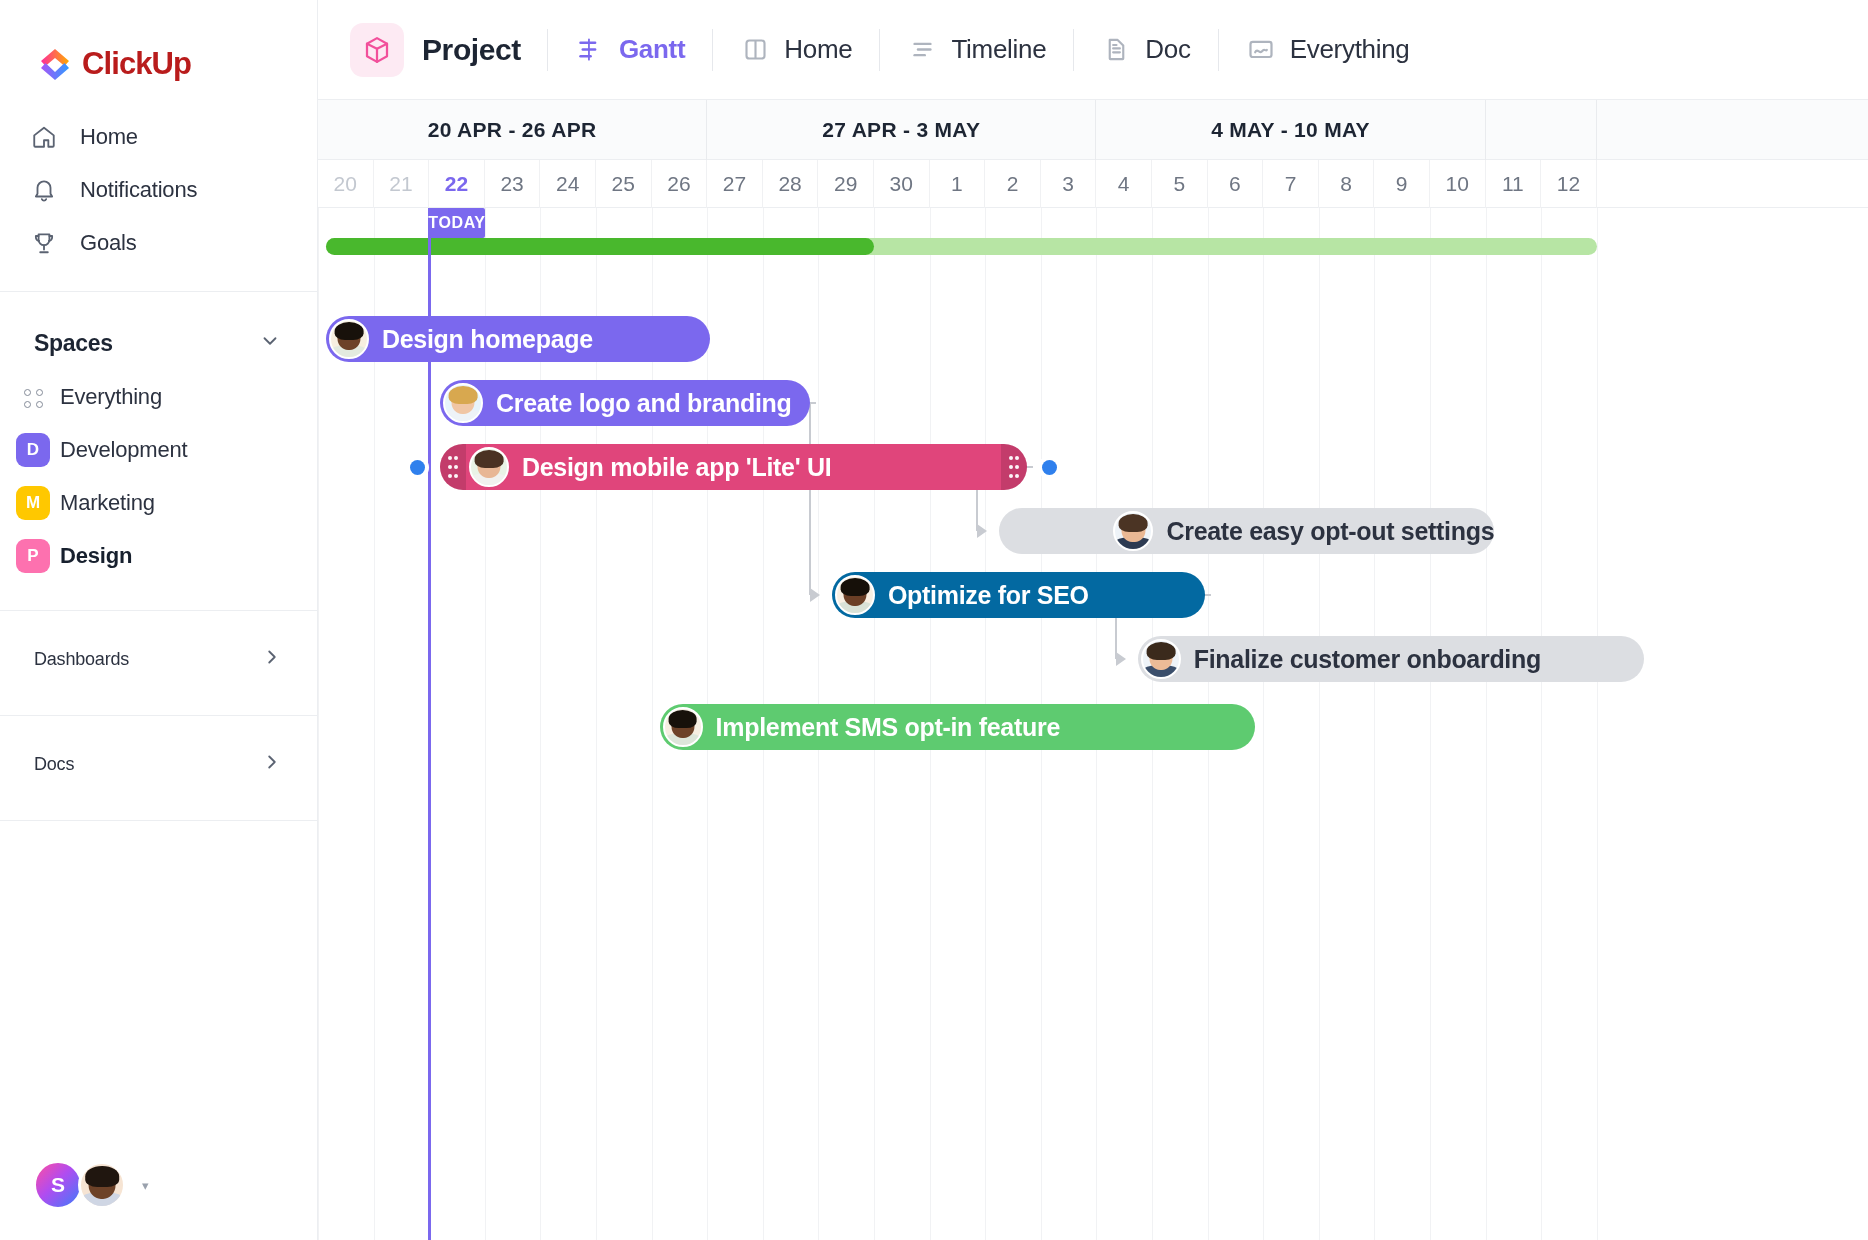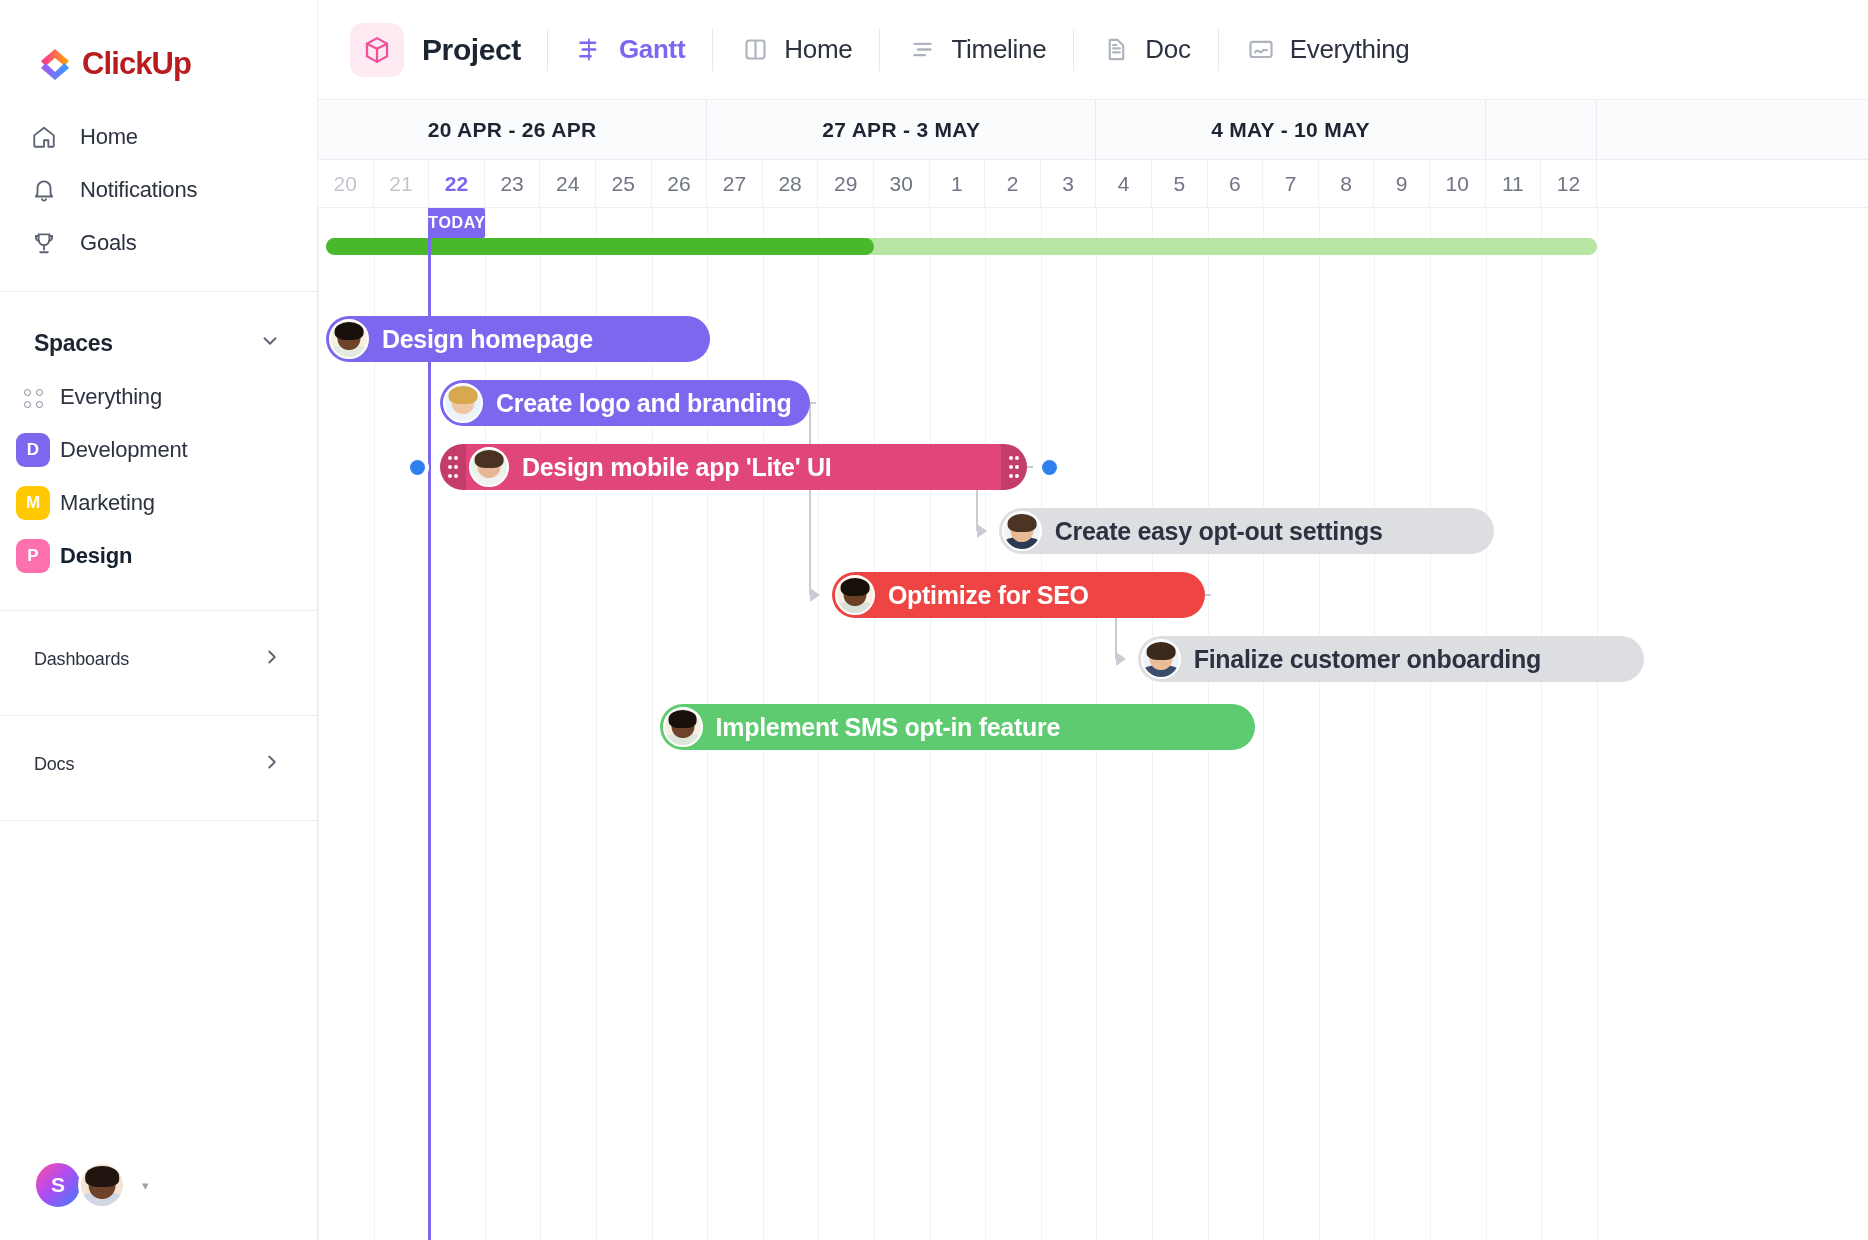--- a/index.html
+++ b/index.html
@@ -577,31 +577,31 @@
             <span class="gdots">
               <i></i>
               <i></i>
               <i></i>
               <i></i>
               <i></i>
               <i></i>
             </span>
           </span>
         </div>
-        <div class="bar" style="left: 680.76px; width: 495.52px; top: 300px; background: rgb(220, 222, 226);">
+        <div class="bar" style="left: 680.76px; width: 495.52px; top: 300px; background: rgb(220, 222, 226); justify-content: flex-end;">
           <span class="avatar" style="background: rgb(238, 243, 248);">
             <span class="face">
               <span class="body" style="background:#2d3b52"></span>
               <span class="skin" style="background:#eab894"></span>
               <span class="hair" style="background:#4b3424"></span>
             </span>
           </span>
           <span class="bar-title" style="color: rgb(44, 50, 64);">Create easy opt-out settings</span>
         </div>
-        <div class="bar" style="left: 513.96px; width: 373.2px; top: 364px; background: #ef4444;">
+        <div class="bar" style="left: 513.96px; width: 373.2px; top: 364px; background: #0369a1;">
           <span class="avatar" style="background: rgb(248, 239, 226);">
             <span class="face">
               <span class="body" style="background:#d9e2d7"></span>
               <span class="skin" style="background:#6b3f26"></span>
               <span class="hair" style="background:#161009"></span>
             </span>
           </span>
           <span class="bar-title" style="color: rgb(255, 255, 255);">Optimize for SEO</span>
         </div>
         <div class="bar" style="left: 819.76px; width: 506.64px; top: 428px; background: rgb(220, 222, 226);">

